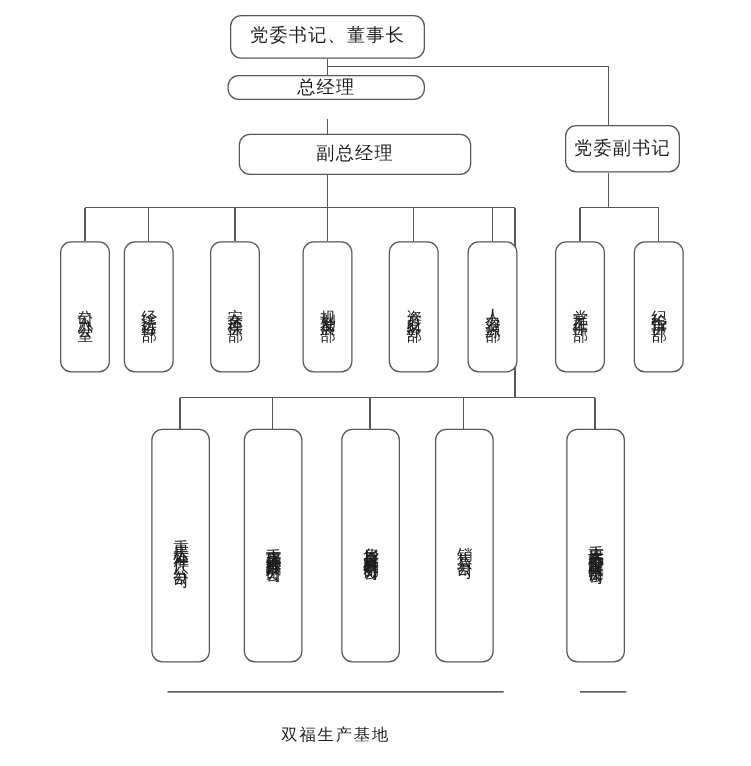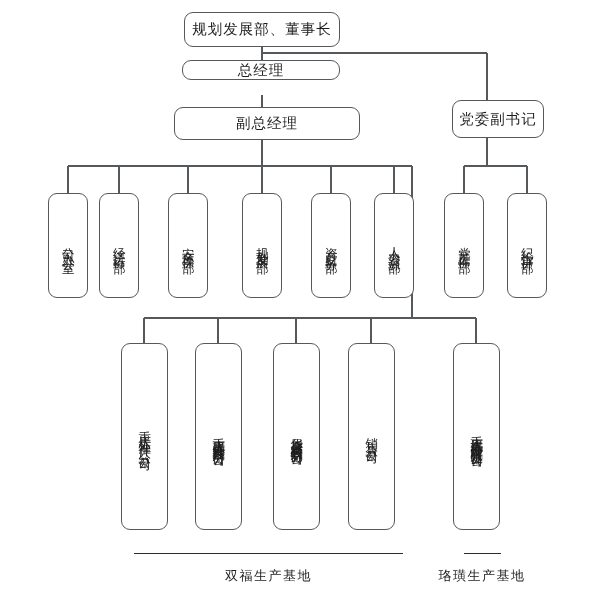--- a/index.html
+++ b/index.html
@@ -46,20 +46,21 @@
     height:0;
     border-top:1.4px solid #2b2b2b;
   }
   .caption{
     position:absolute;
     font-size:13px;
     letter-spacing:1.5px;
     white-space:nowrap;
     color:#1d1d1d;
     text-align:center;
+    margin-top:12px;
   }
 </style>
 </head>
 <body>
 
 <div id="chart">
 
   <svg id="wires" viewBox="0 0 601 613" xmlns="http://www.w3.org/2000/svg">
     <g stroke="#55595c" stroke-width="1.1" fill="none" shape-rendering="crispEdges">
 
@@ -91,25 +92,25 @@
       <line x1="144" y1="318" x2="476" y2="318"></line>
 
       <line x1="144" y1="318" x2="144" y2="343"></line>
       <line x1="218" y1="318" x2="218" y2="343"></line>
       <line x1="296" y1="318" x2="296" y2="343"></line>
       <line x1="371" y1="318" x2="371" y2="343"></line>
       <line x1="476" y1="318" x2="476" y2="343"></line>
     </g>
   </svg>
 
-  <div class="box h" style="left:184px;top:12px;width:156px;height:35px;">规划发展部、董事长</div>
+  <div class="box h" style="left:184px;top:12px;width:156px;height:35px;">党委书记、董事长</div>
 
   <div class="box h" style="left:182px;top:60px;width:158px;height:20px;">总经理</div>
 
-  <div class="box h" style="left:174px;top:107px;width:186px;height:33px;">副总经理</div>
+  <div class="box h" style="left:191px;top:107px;width:186px;height:33px;">副总经理</div>
 
   <div class="box h" style="left:452px;top:100px;width:92px;height:38px;">党委副书记</div>
 
   <div class="box v" style="left:48px;top:193px;width:40px;height:105px;">公司办公室</div>
   <div class="box v" style="left:99px;top:193px;width:40px;height:105px;">经济运行部</div>
   <div class="box v" style="left:168px;top:193px;width:40px;height:105px;">安全环保部</div>
   <div class="box v" style="left:242px;top:193px;width:40px;height:105px;">规划发展部</div>
   <div class="box v" style="left:311px;top:193px;width:40px;height:105px;">资产财务部</div>
   <div class="box v" style="left:374px;top:193px;width:40px;height:105px;">人力资源部</div>
 
@@ -119,15 +120,14 @@
   <div class="box v" style="left:121px;top:343px;width:47px;height:187px;">重庆标准件厂分公司</div>
   <div class="box v tight" style="left:195px;top:343px;width:47px;height:187px;">重庆高强度标准件厂分公司</div>
   <div class="box v tight" style="left:273px;top:343px;width:47px;height:187px;">华展金属材料改制分公司</div>
   <div class="box v" style="left:348px;top:343px;width:47px;height:187px;">销售分公司</div>
   <div class="box v tight" style="left:453px;top:343px;width:47px;height:187px;">重庆汽车标准件厂有限责任公司</div>
 
   <div class="baseline" style="left:134px;top:553px;width:269px;"></div>
   <div class="baseline" style="left:464px;top:553px;width:37px;"></div>
 
   <div class="caption" style="left:134px;top:567px;width:269px;">双福生产基地</div>
-  <div class="caption" style="left:422px;top:567px;width:120px;">珞璜生产基地</div>
 
 </div>
 
 </body></html>

